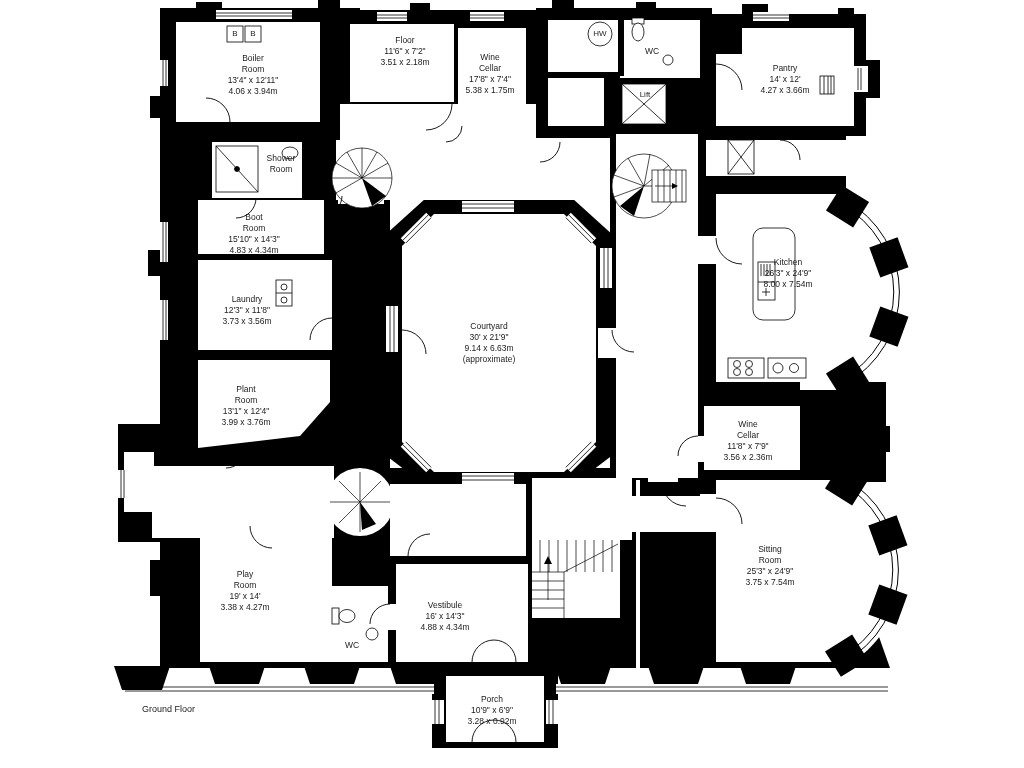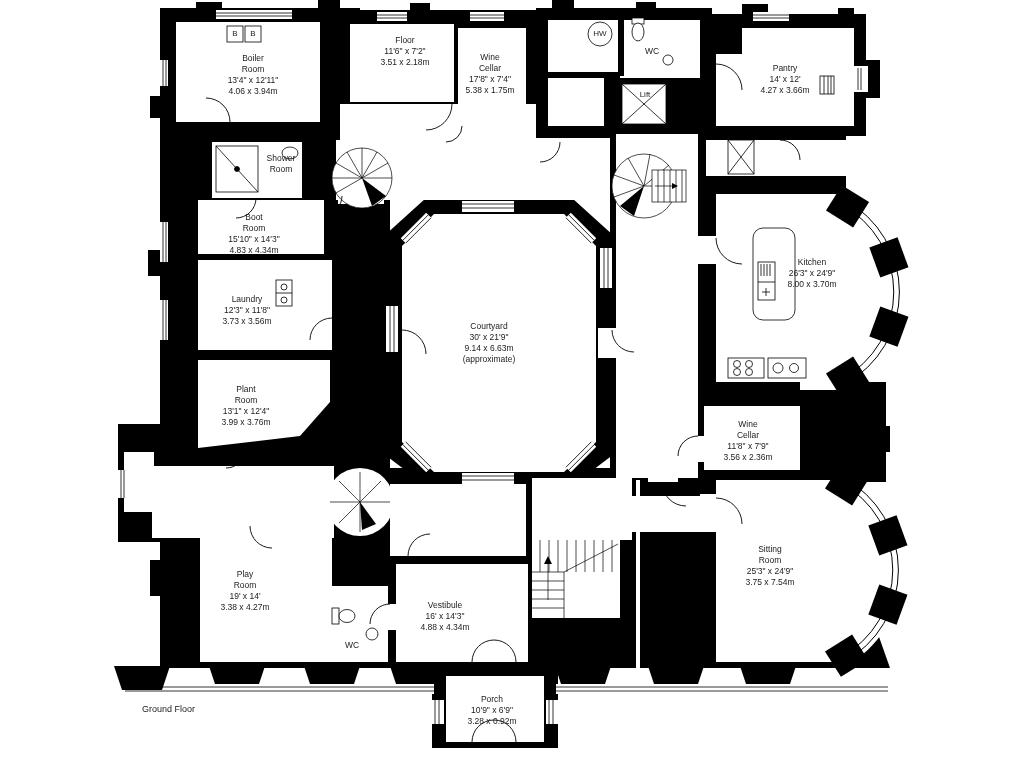--- a/index.html
+++ b/index.html
@@ -432,24 +432,24 @@
         <div>Room</div>
     <div>13'1" x 12'4"</div>
         <div>3.99 x 3.76m</div>
   </div>
   <div class="lbl" style="left:489px;top:343px">
     <div>Courtyard</div>
         <div>30' x 21'9"</div>
     <div>9.14 x 6.63m</div>
         <div>(approximate)</div>
   </div>
-  <div class="lbl" style="left:812px;top:274px">
+  <div class="lbl" style="left:788px;top:274px">
     <div>Kitchen</div>
         <div>26'3" x 24'9"</div>
-    <div>8.00 x 3.70m</div>
+    <div>8.00 x 7.54m</div>
   </div>
   <div class="lbl" style="left:748px;top:441px">
     <div>Wine</div>
         <div>Cellar</div>
     <div>11'8" x 7'9"</div>
         <div>3.56 x 2.36m</div>
   </div>
   <div class="lbl" style="left:770px;top:566px">
     <div>Sitting</div>
         <div>Room</div>

